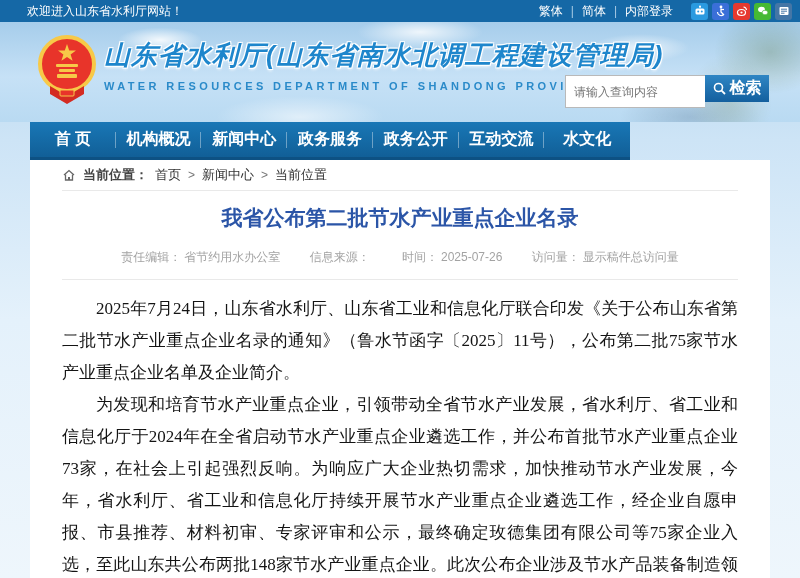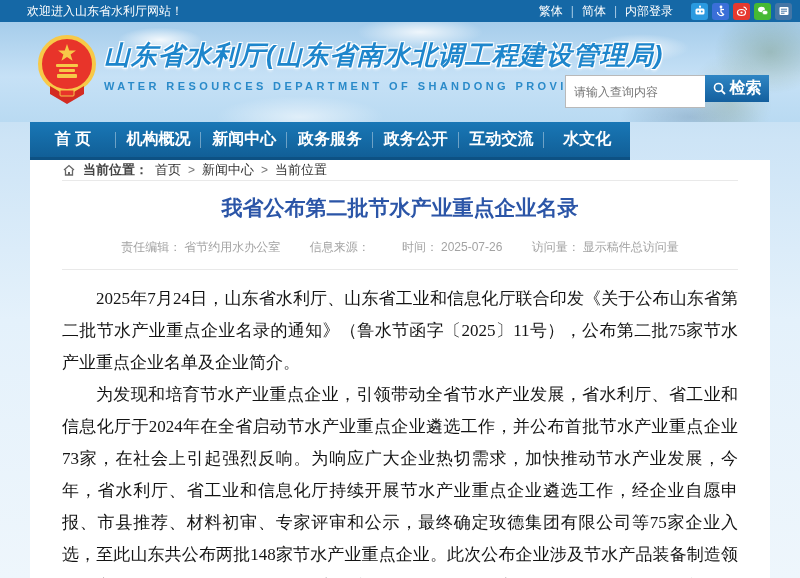--- a/index.html
+++ b/index.html
@@ -85,21 +85,21 @@
     content:""; position:absolute; right:0; top:10px; height:16px; width:1px;
     background:rgba(255,255,255,.38);
   }
 
   
   .content {
     position:absolute; top:160px; left:30px; width:740px; height:418px;
     background:#fff; padding:0 32px; overflow:hidden;
   }
   .breadcrumb {
-    height:21px; display:flex; align-items:center; gap:7px;
+    height:31px; display:flex; align-items:center; gap:7px;
     font-size:13px; color:#333; border-bottom:1px solid #e9e9e9;
   }
   .breadcrumb a { color:#333; }
   .crumb-sep { color:#777; font-size:12px; }
   .bc-label { font-weight:bold; color:#444; }
   .article-title { margin-top:13px; text-align:center; font-size:21px; font-weight:bold; color:#2b55a7; }
   .article-meta {
     margin-top:17px; text-align:center; font-size:12px; color:#a3a3a3;
     padding-bottom:13px; border-bottom:1px solid #e9e9e9; white-space:nowrap;
   }

